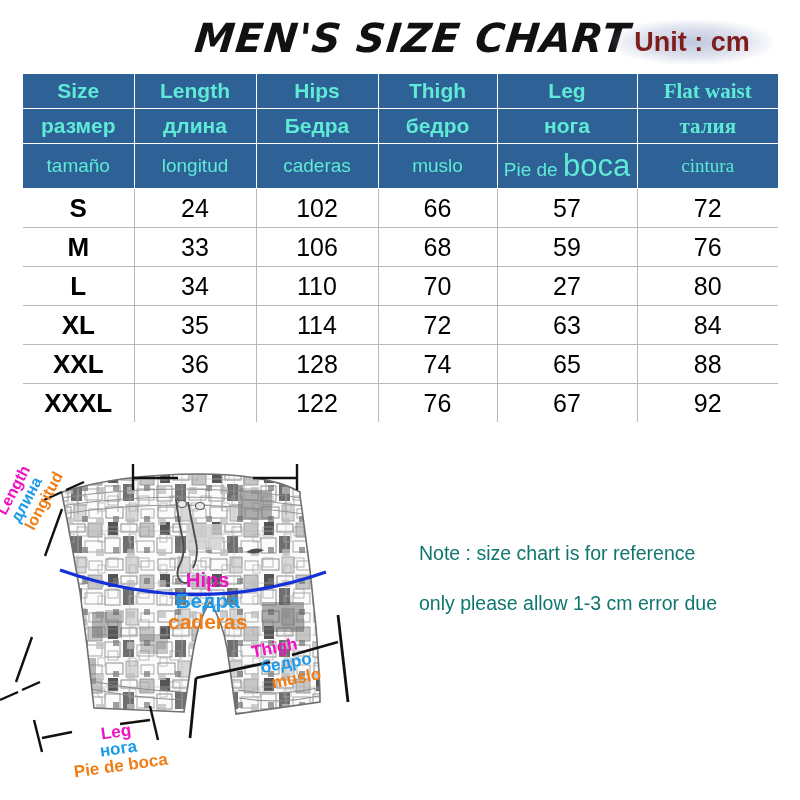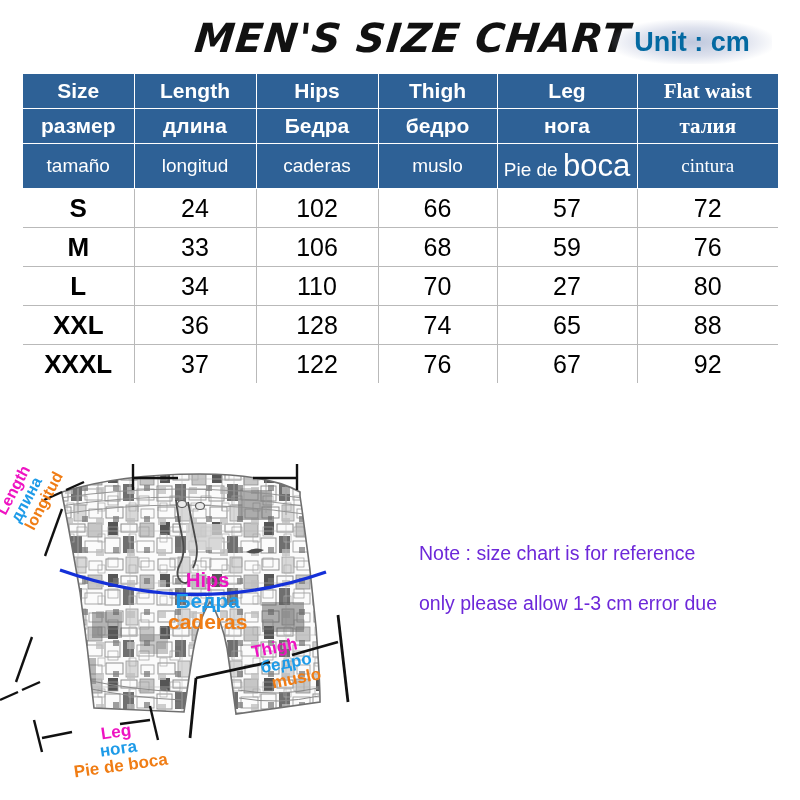--- a/index.html
+++ b/index.html
@@ -28,21 +28,21 @@
     position:absolute;left:612px;top:20px;width:160px;height:44px;
   }
   .unit-glow{
     position:absolute;left:0;top:0;width:160px;height:44px;
     background:radial-gradient(ellipse at center, rgba(150,165,200,.62) 0%, rgba(170,180,210,.40) 45%, rgba(255,255,255,0) 76%);
     border-radius:8px;
   }
   .unit-txt{
     position:absolute;left:0;top:0;width:160px;height:44px;
     line-height:44px;text-align:center;
-    font-size:27px;font-weight:bold;color:#0369a1;white-space:nowrap;
+    font-size:27px;font-weight:bold;color:#7f1d1d;white-space:nowrap;
   }
 
   
   .tbl{
     position:absolute;left:23px;top:74px;width:755px;
     border-collapse:collapse;table-layout:fixed;
   }
   .tbl col.c0{width:111px;}
   .tbl col.c1{width:122px;}
   .tbl col.c2{width:122px;}
@@ -50,21 +50,21 @@
   .tbl col.c4{width:140px;}
   .tbl col.c5{width:141px;}
 
   .tbl td{
     text-align:center;vertical-align:middle;
     padding:0;
   }
   
   .hrow td{
     background:#2e6196;
-    color:#ffffff;
+    color:#5eead4;
     border:1px solid #ffffff;
     height:32px;
     font-size:20px;
   }
   .hrow.r1 td{font-weight:bold;font-size:21px;height:34px;}
   .hrow.r2 td{font-weight:bold;font-size:21px;height:34px;}
   .hrow.r3 td{font-weight:normal;font-size:19px;height:44px;}
   .hrow td:first-child{border-left:none;}
   .hrow td:last-child{border-right:none;font-family:Liberation Serif, serif;}
   .hrow.r1 td{border-top:none;}
@@ -129,21 +129,21 @@
     transform:rotate(-8deg);transform-origin:left top;
     text-align:center;
   }
   .g-leg .en{font-size:17px;}
   .g-leg .ru{font-size:17px;}
   .g-leg .es{font-size:17px;}
 
   
   .note{
     position:absolute;left:419px;top:528px;width:370px;
-    font-size:19.5px;color:#6d28d9;line-height:50px;font-weight:normal;
+    font-size:19.5px;color:#0f766e;line-height:50px;font-weight:normal;
   }
   .note div{white-space:nowrap;}
 </style>
 </head>
 <body>
 
 <div id="root">
 
   <div class="title">MEN'S SIZE CHART</div>
 
@@ -239,20 +239,28 @@
         <td>59</td>
         <td>76</td>
       </tr>
       <tr class="brow">
         <td>L</td>
         <td>34</td>
         <td>110</td>
         <td>70</td>
         <td>27</td>
         <td>80</td>
+      </tr>
+      <tr class="brow">
+        <td>XL</td>
+        <td>35</td>
+        <td>114</td>
+        <td>72</td>
+        <td>63</td>
+        <td>84</td>
       </tr>
       <tr class="brow">
         <td>XXL</td>
         <td>36</td>
         <td>128</td>
         <td>74</td>
         <td>65</td>
         <td>88</td>
       </tr>
       <tr class="brow">

